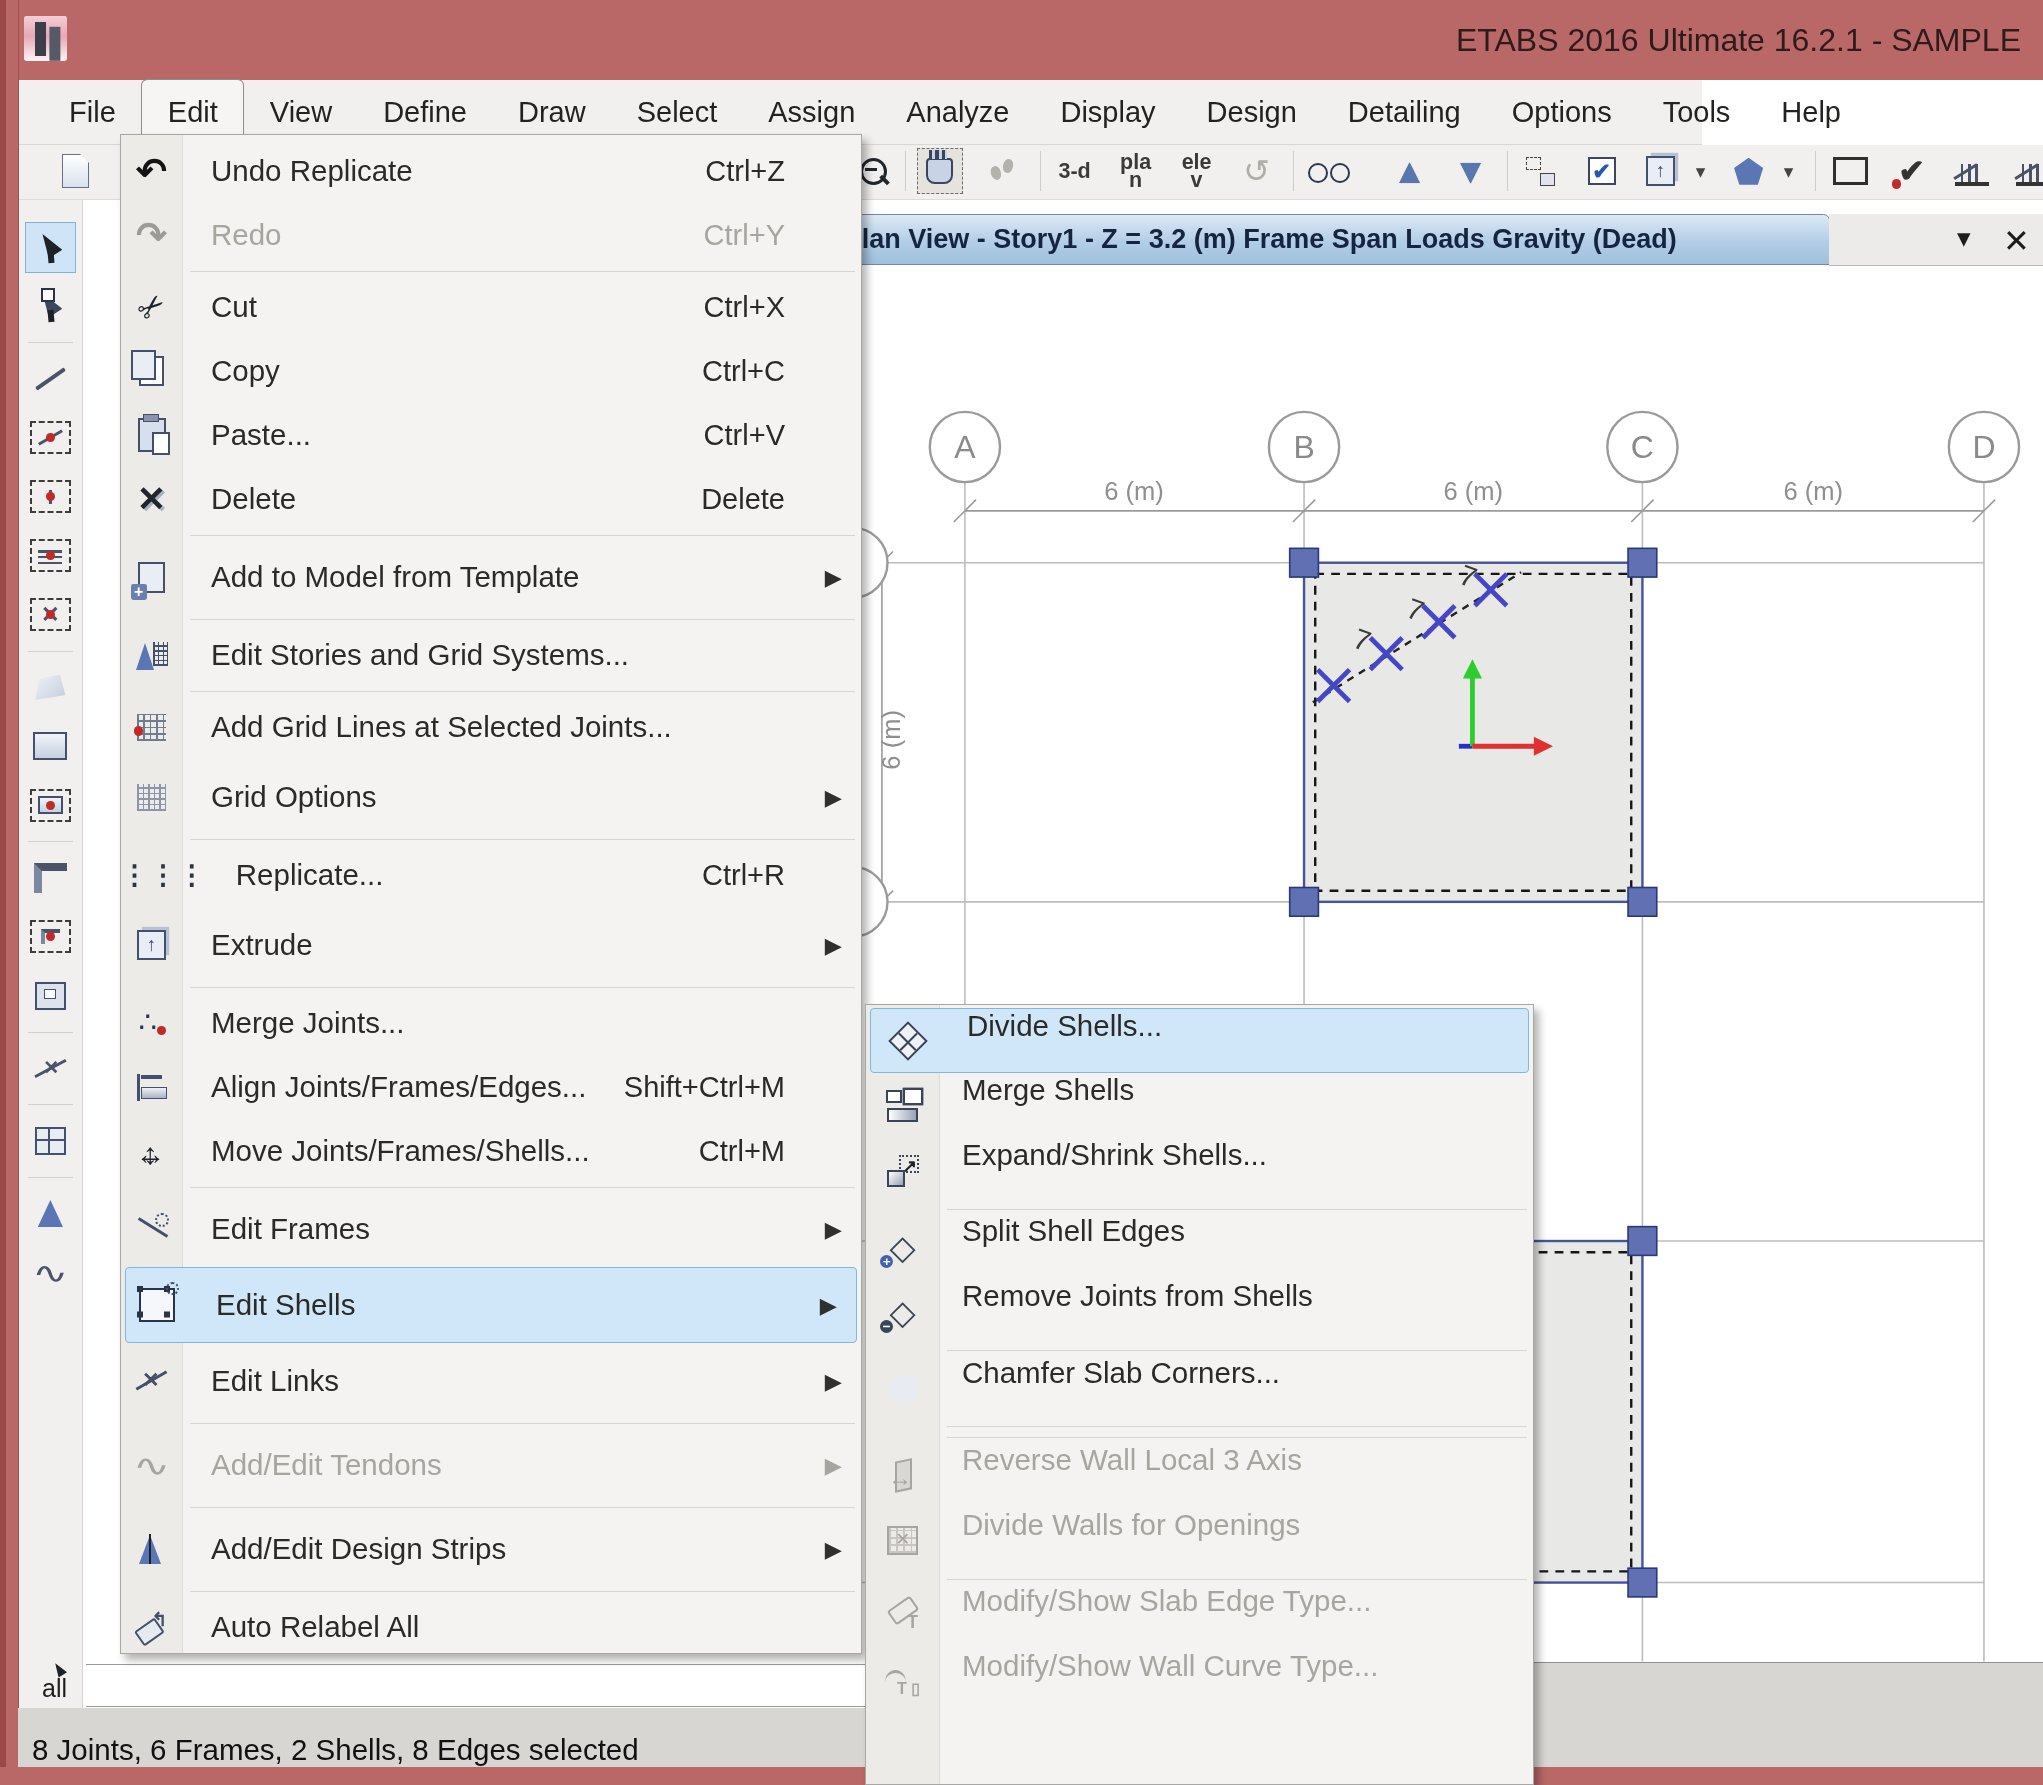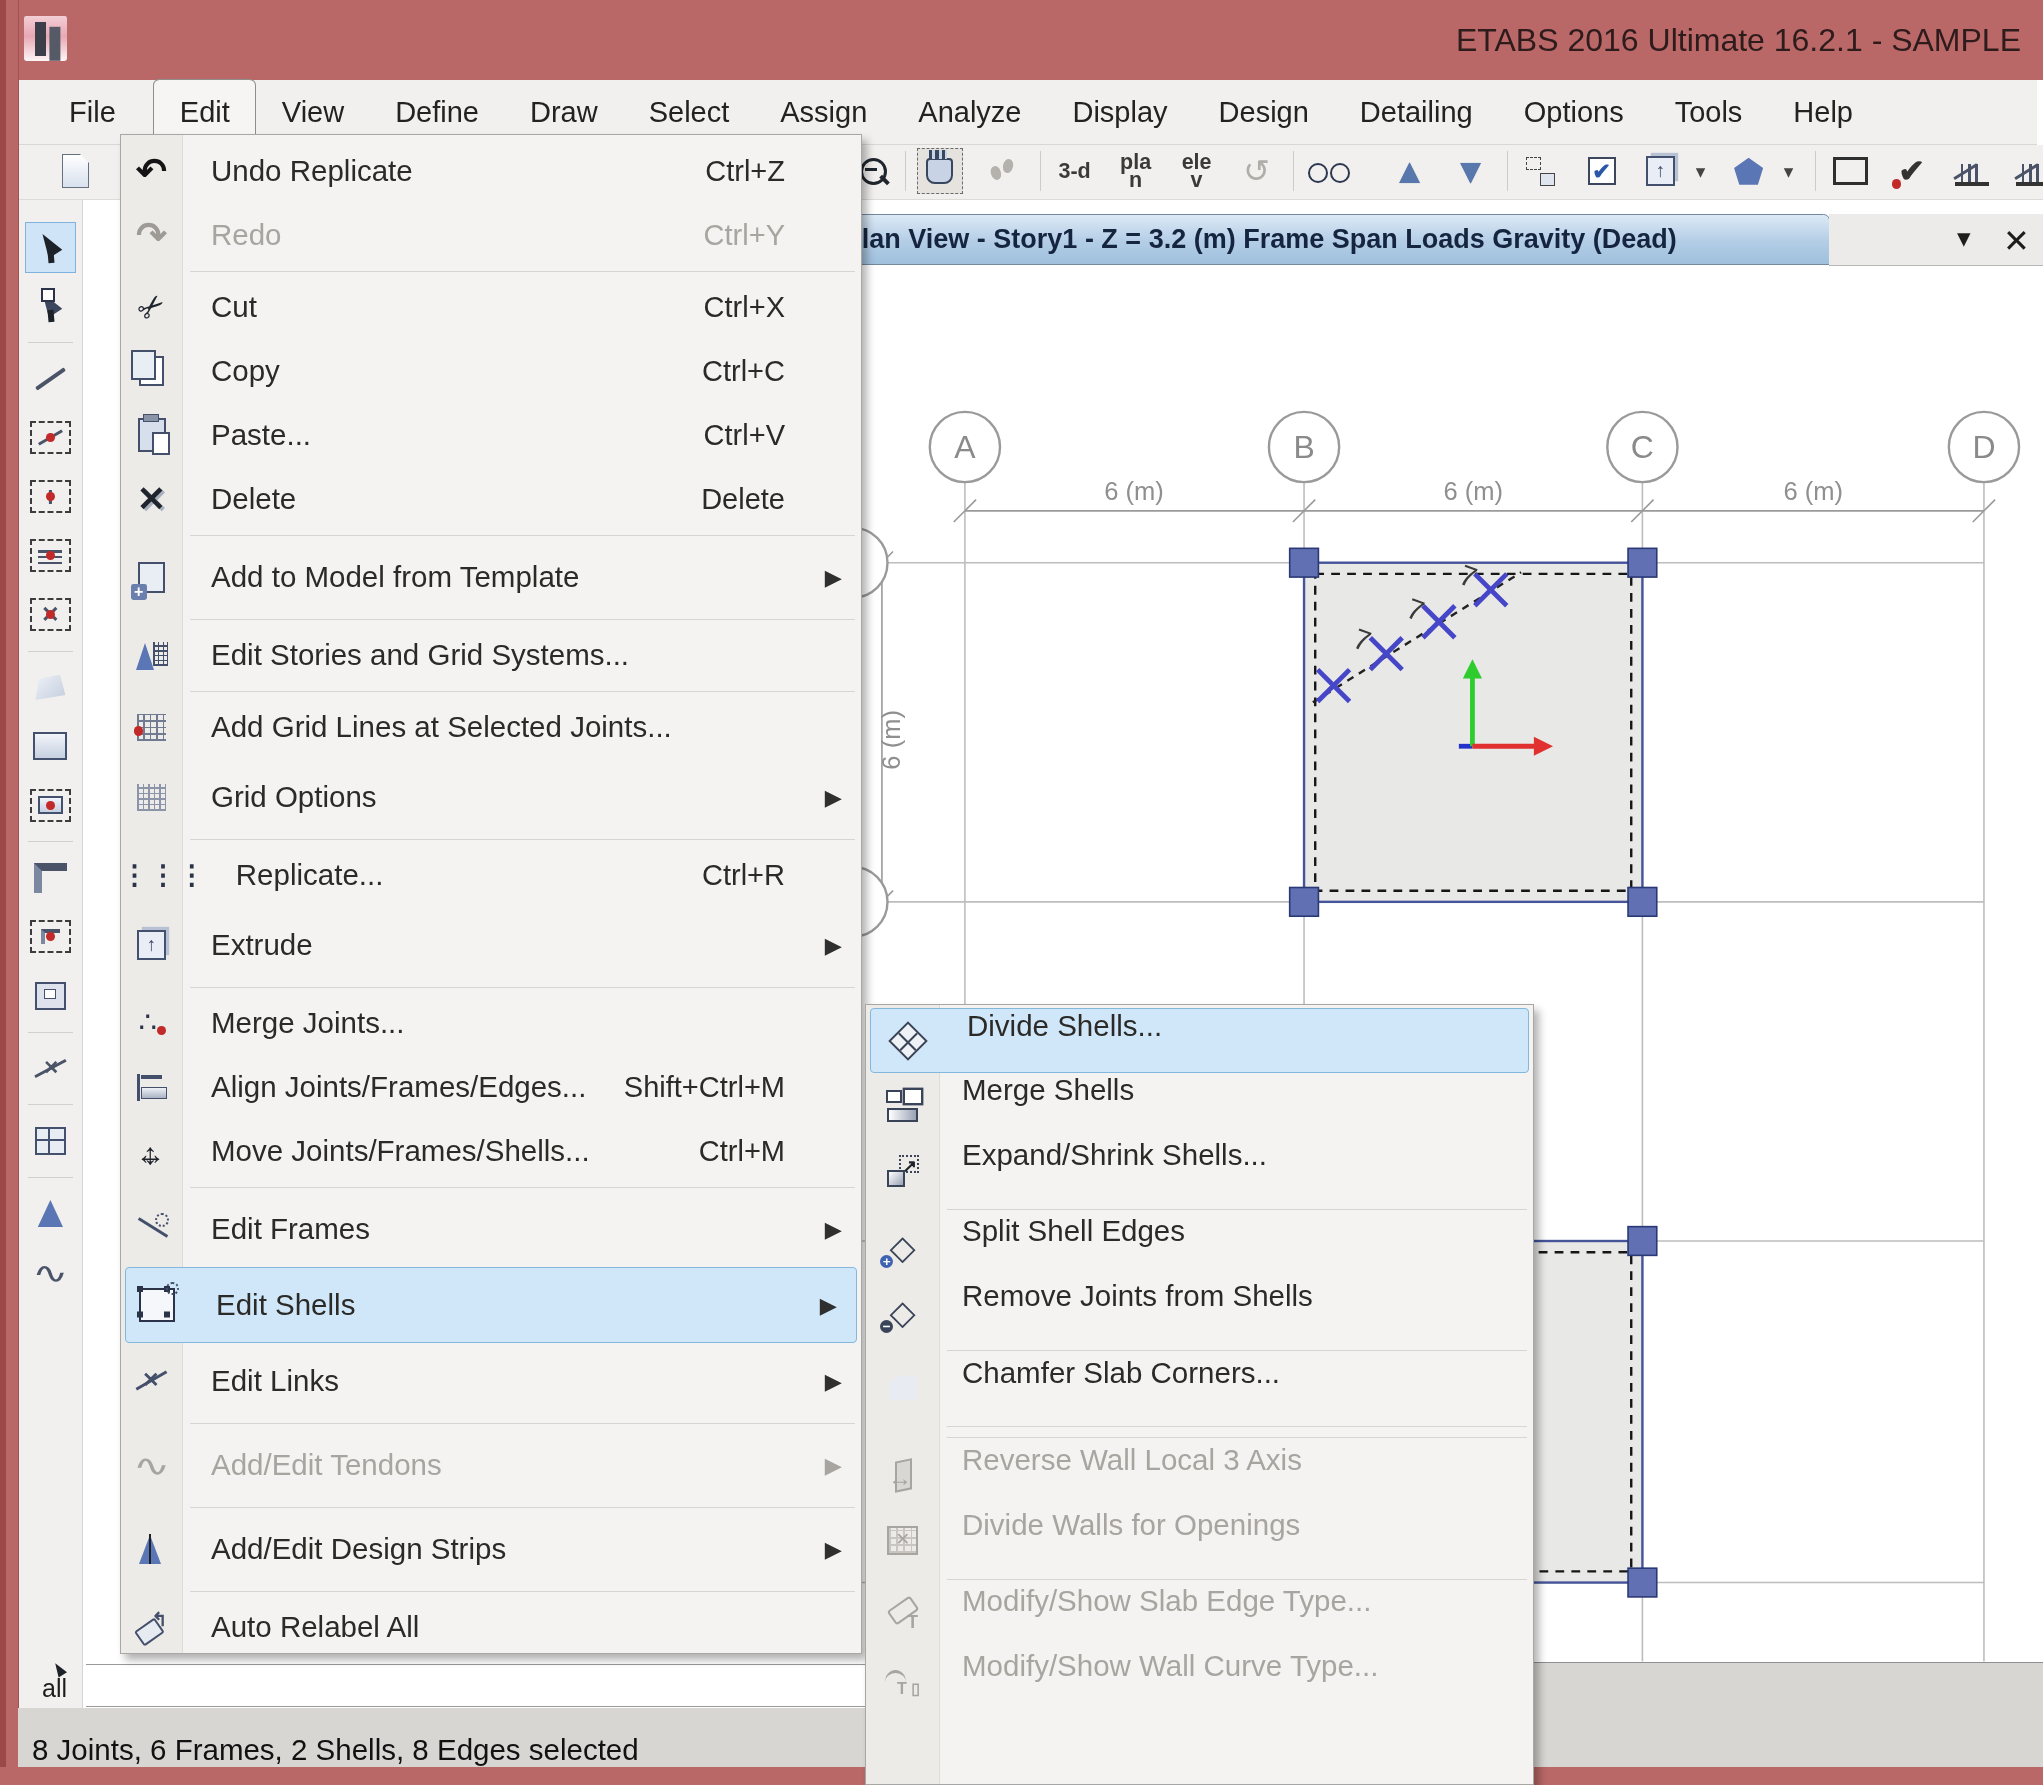--- a/index.html
+++ b/index.html
@@ -8,23 +8,23 @@
   
   .titlebar{position:absolute;left:0;top:0;width:2043px;height:80px;background:#b96767;}
   .frame-left{position:absolute;left:0;top:0;width:17.6px;height:1785px;background:#b96767;border-right:0.8px solid #a05252;}
   .frame-left::before{content:"";position:absolute;left:0;top:0;width:6.4px;height:1785px;background:#9c4848;}
   .frame-bottom{position:absolute;left:0;top:1767px;width:2043px;height:18.4px;background:#b96767;z-index:6;}
   .app-icon{position:absolute;left:24px;top:16px;width:43px;height:45px;background:linear-gradient(180deg,#f3cfd6,#e7a8b4 45%,#fdf5f6);border-radius:2.4px;}
   .app-icon::before{content:"";position:absolute;left:11.2px;top:6.4px;width:11.2px;height:34px;background:#3c3f4a;box-shadow:14.4px 4.8px 0 0 #565a66;}
   .title-text{position:absolute;left:958px;top:0;width:1063px;height:80px;line-height:80px;text-align:right;
     font-size:32px;color:#2e1b1b;}
   
-  .menubar{position:absolute;left:17.6px;top:80px;width:2019px;height:65px;background:#f1f0ee;border-bottom:0.8px solid #d9d7d4;display:flex;align-items:center;padding-left:26px;box-sizing:border-box;}
+  .menubar{position:absolute;left:17.6px;top:80px;width:1684px;height:65px;background:#f1f0ee;border-bottom:0.8px solid #d9d7d4;display:flex;align-items:center;padding-left:26px;box-sizing:border-box;}
   .menubar .m-item{font-size:29px;color:#232220;padding:0 25.5px;height:65px;line-height:65px;}
-  .menubar .m-item.open{background:#f6f5f3;border:1.6px solid #8f8d8a;border-bottom:none;border-radius:6.4px 6.4px 0 0;margin-left:12px;}
+  .menubar .m-item.open{background:#f6f5f3;border:1.6px solid #8f8d8a;border-bottom:none;border-radius:6.4px 6.4px 0 0;}
   
   .toolbar-top{position:absolute;left:17.6px;top:145px;width:2025px;height:54px;background:#f1f0ee;border-bottom:0.8px solid #dddbd8;}
   .tb{position:absolute;top:3.2px;width:46px;height:46px;display:flex;align-items:center;justify-content:center;color:#39496e;}
   .tb.pressed{background:#e6e3df;border:1.6px dashed #6b6b6b;box-sizing:border-box;}
   .tb-sep{position:absolute;top:6.4px;width:0.8px;height:40px;background:#cfccc8;}
   .tb-label{font-size:21.5px;font-weight:bold;color:#3c3a37;line-height:0.85;white-space:pre-line;text-align:center;}
   .g-dis{color:#b1ada9 !important;}
   .caret{font-size:19px;color:#444;}
   
   .gl{font-size:32px;}

